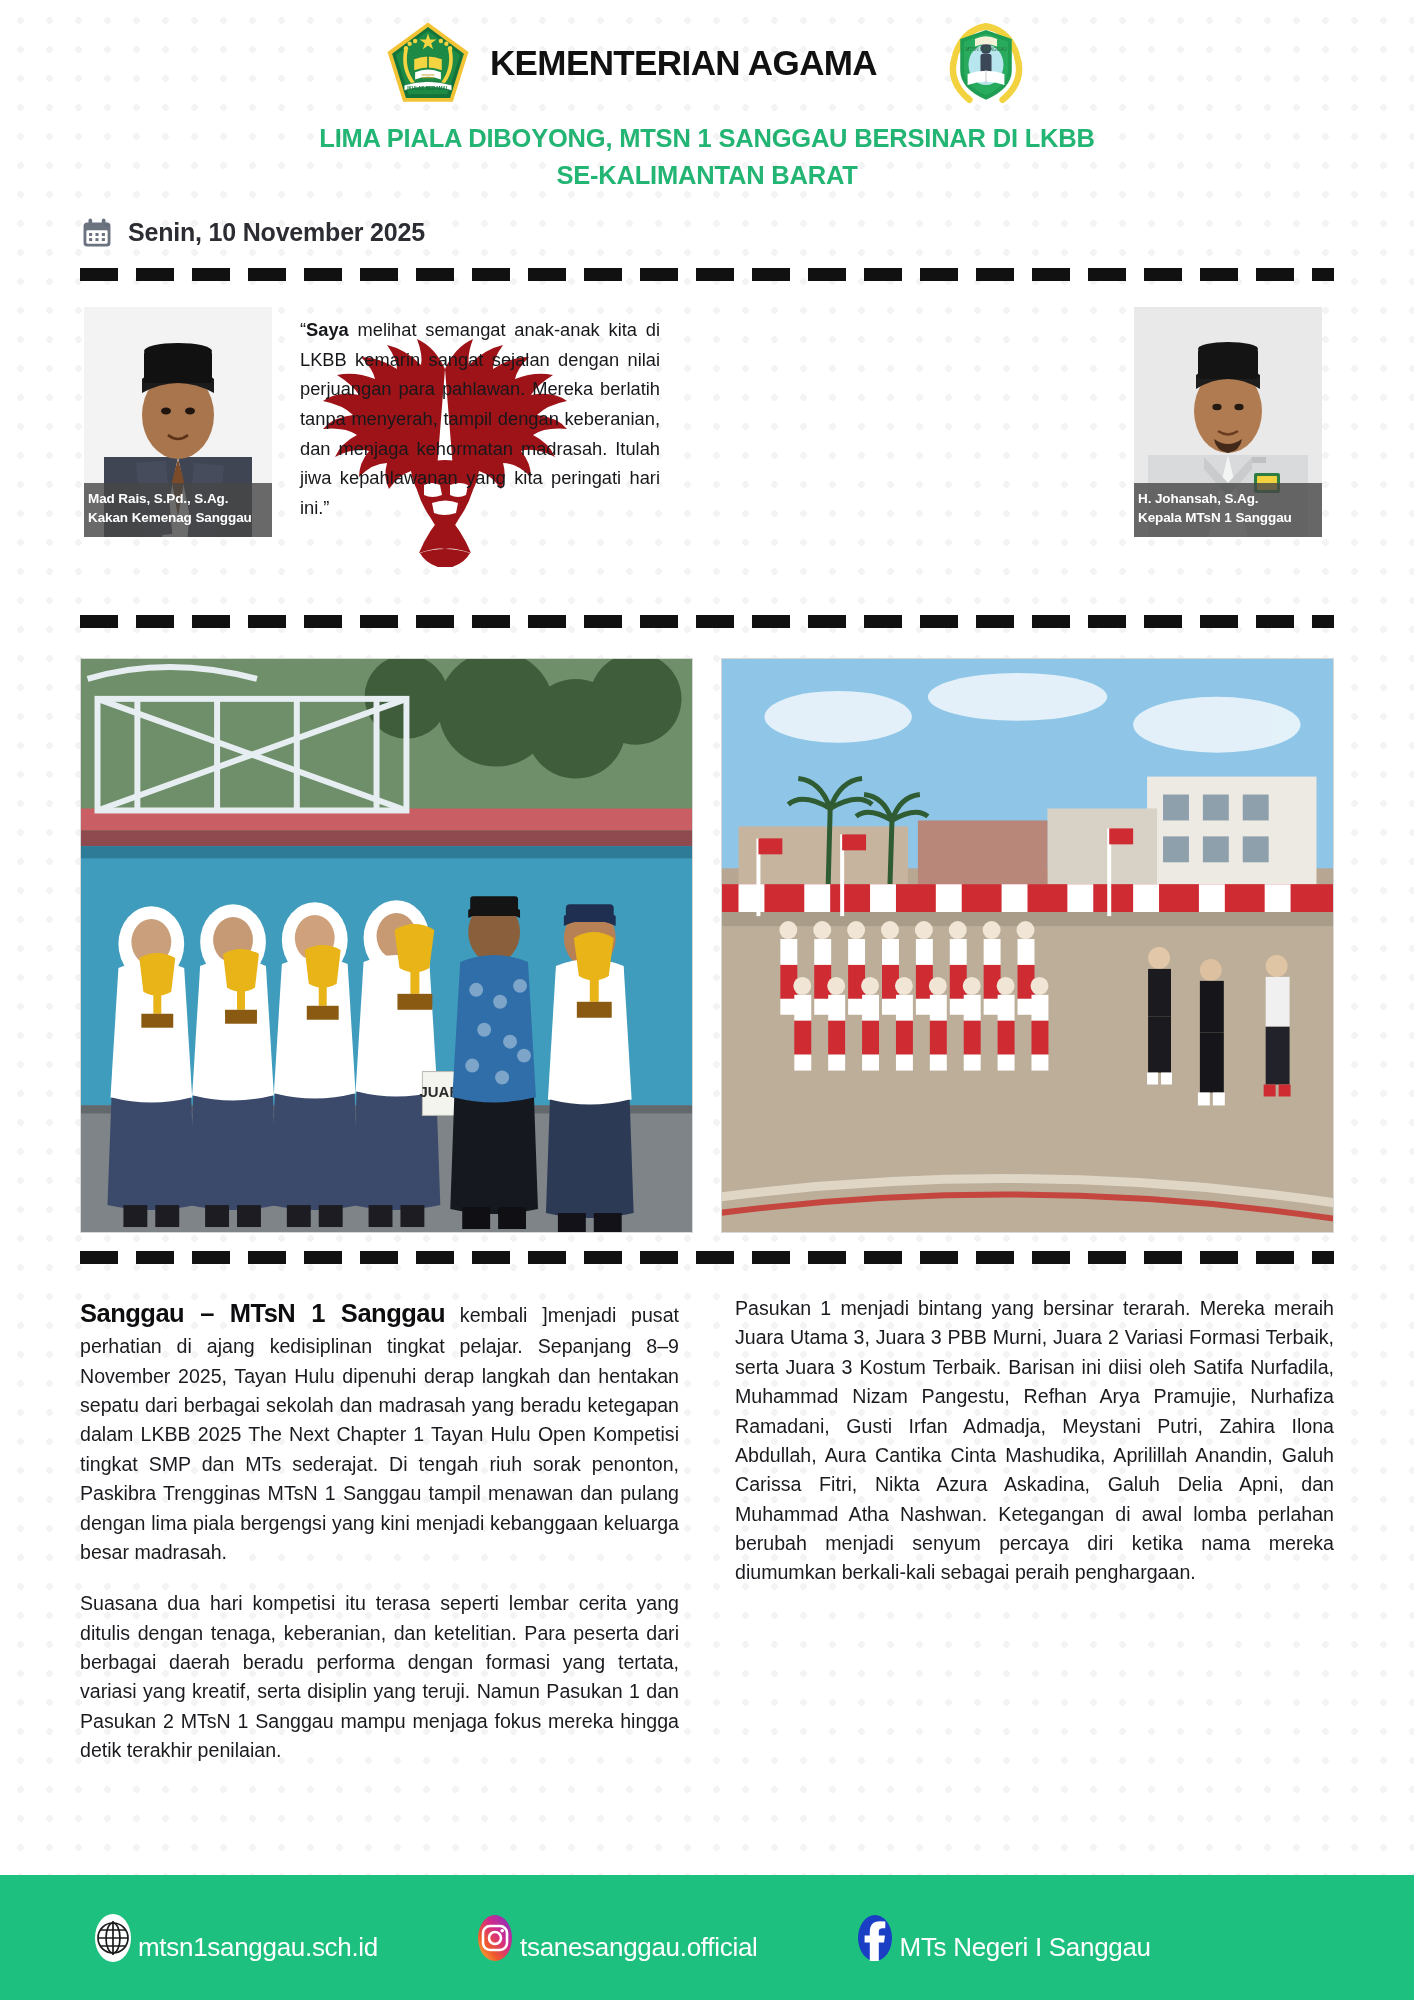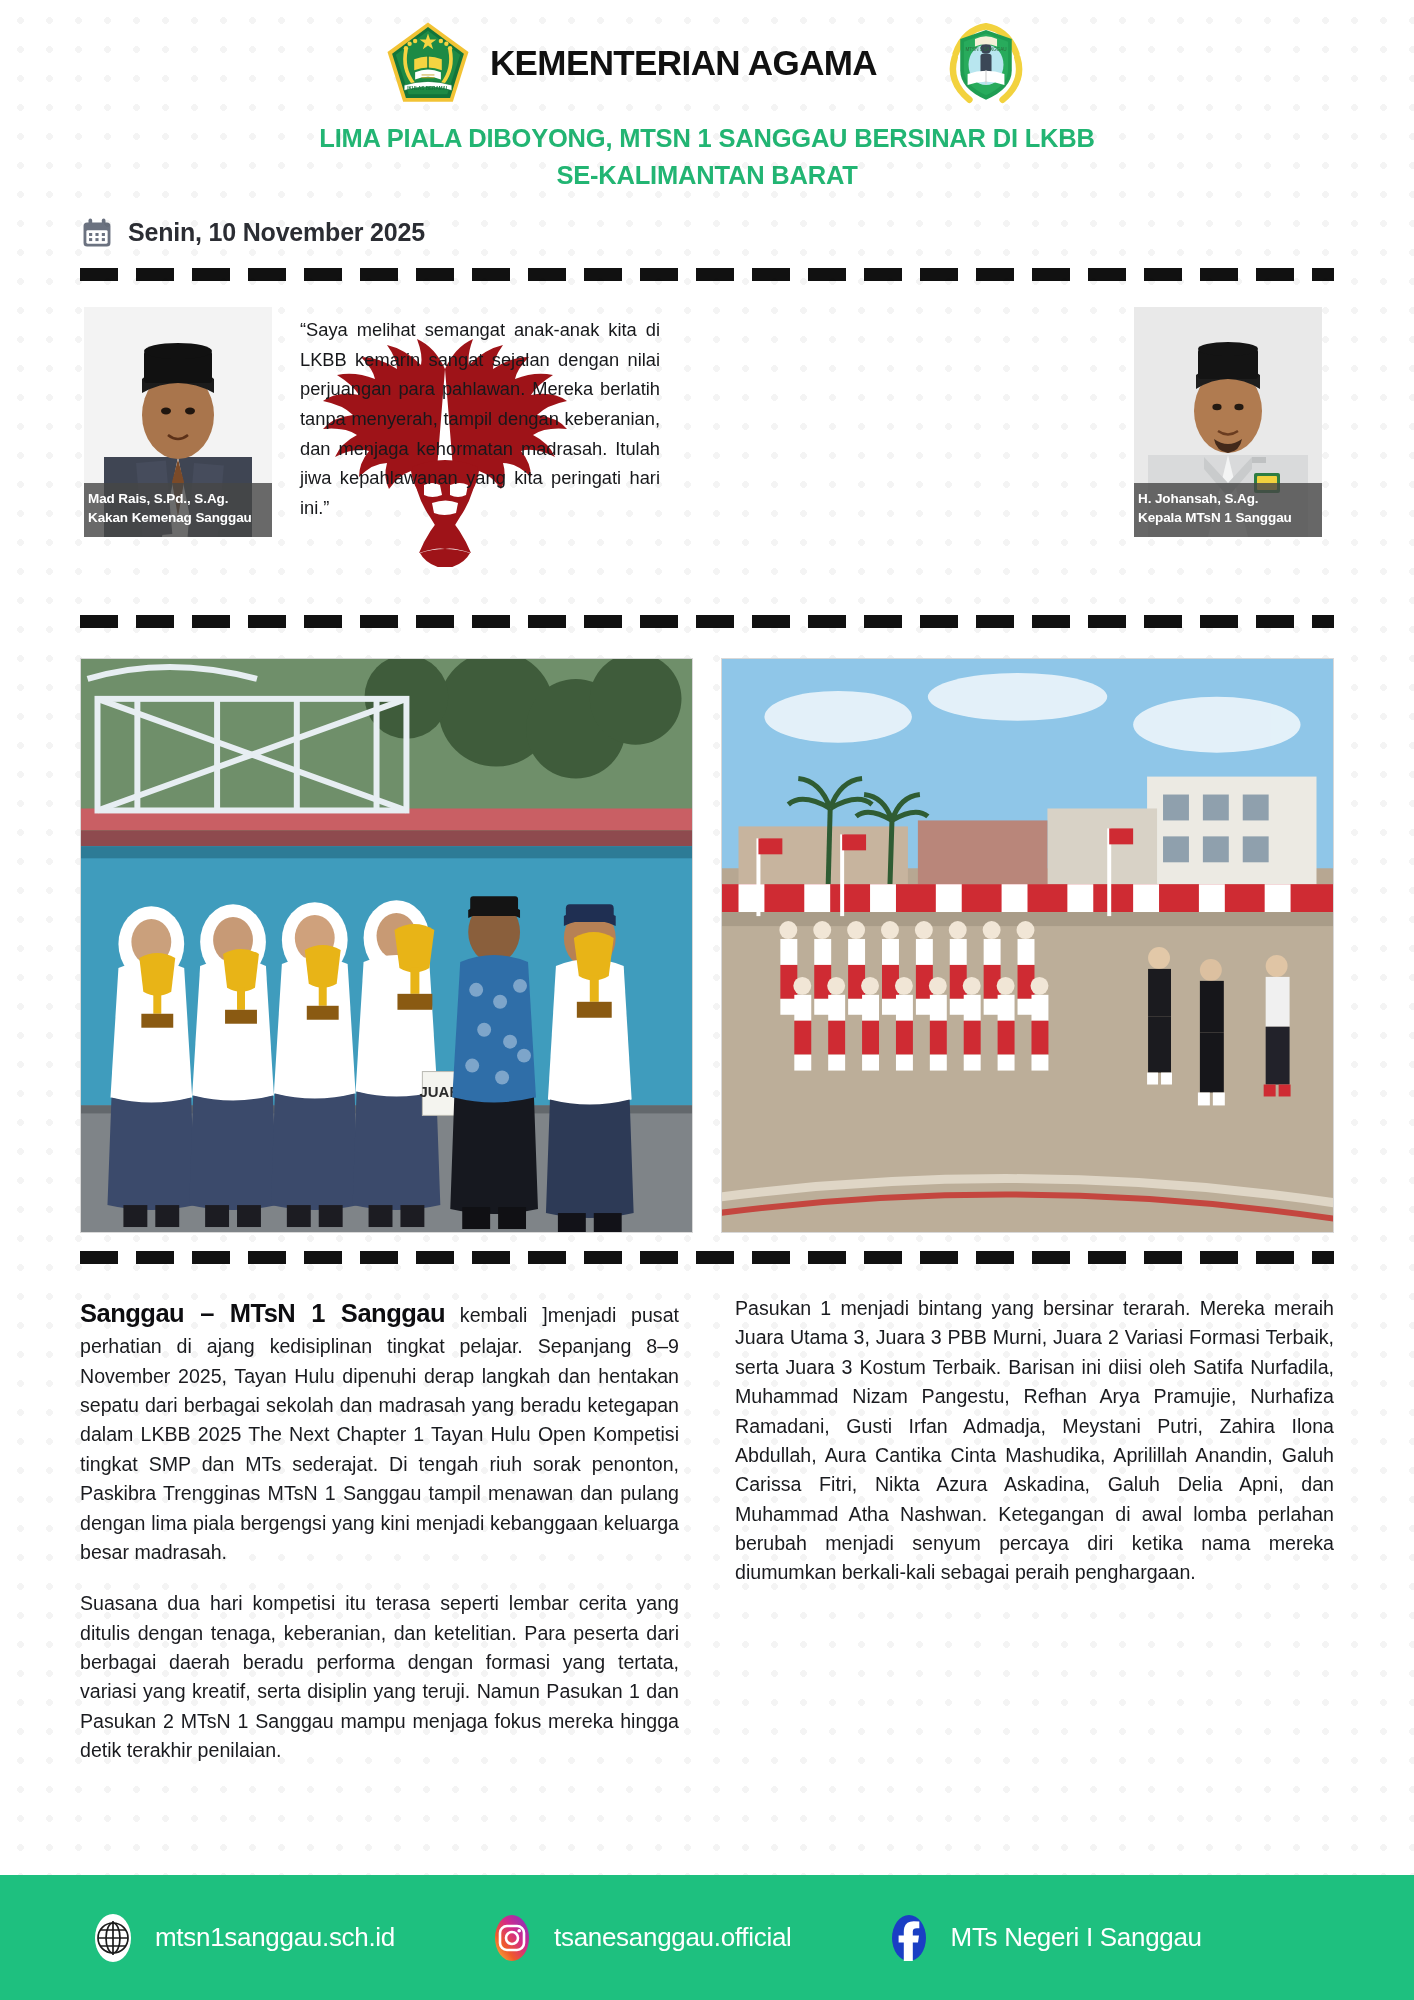--- a/index.html
+++ b/index.html
@@ -121,21 +121,21 @@
     width: 360px;
     margin-left: 28px;
     margin-top: 8px;
     font-size: 18.3px;
     line-height: 1.62;
     color: #17181b;
     text-align: justify;
     position: relative;
     z-index: 3;
   }
-  .quote-text b { font-weight: 400; }
+  .quote-text b { font-weight: 700; }
 
   
   .photos {
     display: flex;
     gap: 28px;
     margin: 30px 80px 0 80px;
   }
   .photo {
     flex: 1;
     height: 575px;
@@ -170,21 +170,21 @@
   .footer {
     position: absolute;
     left: 0; right: 0; bottom: 0;
     height: 125px;
     background: #1ec07f;
     display: flex;
     align-items: center;
     padding-left: 88px;
     gap: 92px;
   }
-  .social { display: flex; align-items: center; gap: 17px; }
+  .social { display: flex; align-items: flex-end; }
   .social-label {
     color: #ffffff;
     font-size: 26px;
     letter-spacing: -0.3px;
     white-space: nowrap;
   }
   .social-ico { width: 50px; height: 50px; flex: none; display: block; }
 </style>
 </head>
 <body>

